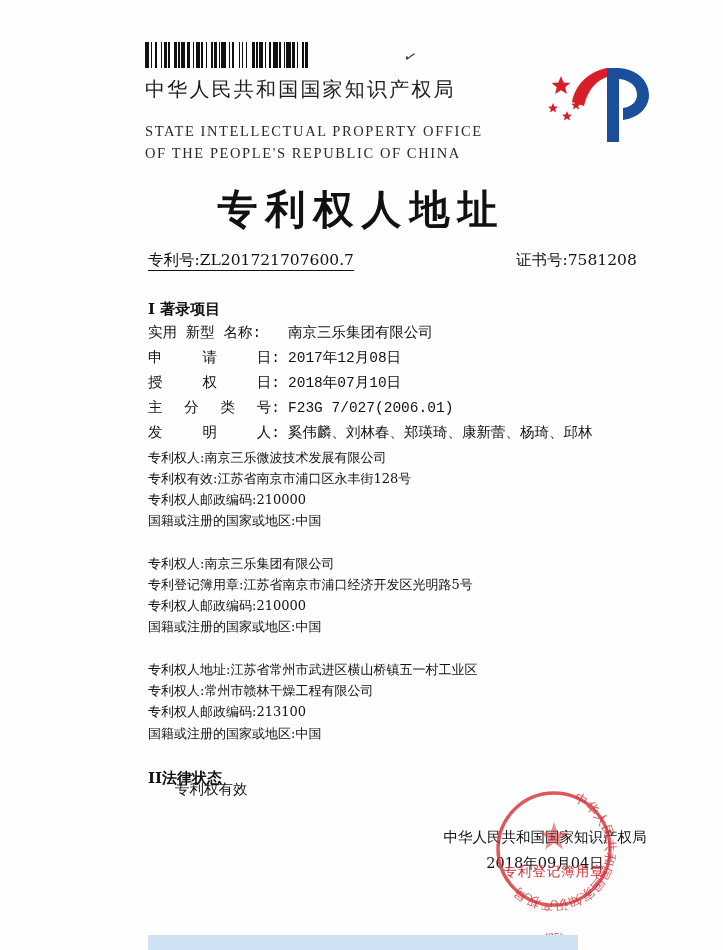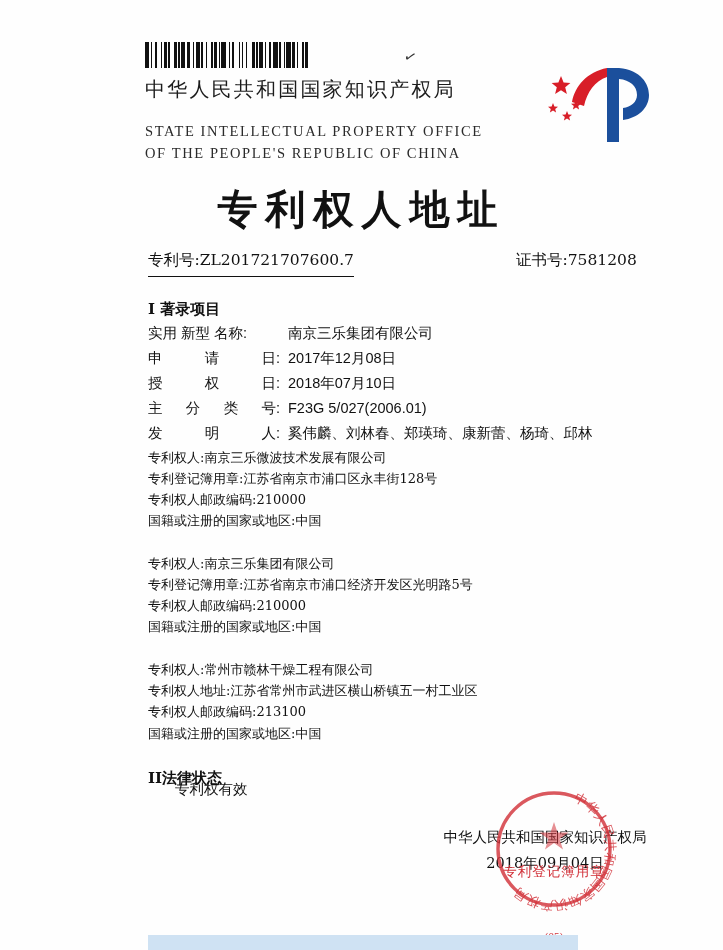--- a/index.html
+++ b/index.html
@@ -100,21 +100,21 @@
   .patno {
     position: absolute;
     left: 148px;
     top: 250px;
     font-size: 15.5px;
     font-family: "DejaVu Serif", "Liberation Serif", serif;
     color: #111;
   }
   .patno .ul {
     border-bottom: 1px solid #111;
-    padding-bottom: 7px;
+    padding-bottom: 1px;
   }
   .certno {
     position: absolute;
     left: 516px;
     top: 250px;
     font-size: 15.5px;
     font-family: "DejaVu Serif", "Liberation Serif", serif;
     color: #111;
   }
 
@@ -129,21 +129,21 @@
   }
   #sec1 { top: 300px; }
   #sec2 { top: 755px; margin-top: 14px; }
 
   
   .bib {
     position: absolute;
     left: 148px;
     top: 326px;
     font-size: 14.5px;
-    font-family: Liberation Sans, sans-serif;
+    font-family: Liberation Mono, monospace;
     color: #111;
   }
   .bib .row {
     display: flex;
     margin-bottom: 9px;
     line-height: 1.1;
   }
   .bib .lbl {
     width: 140px;
     flex: 0 0 140px;
@@ -375,48 +375,48 @@
         </div>
         <div class="val">2018年07月10日</div>
       </div>
       <div class="row">
         <div class="lbl spread">
           <span>主</span>
           <span>分</span>
           <span>类</span>
           <span>号:</span>
         </div>
-        <div class="val">F23G 5/027(2006.01)</div>
+        <div class="val">F23G 7/027(2006.01)</div>
       </div>
       <div class="row">
         <div class="lbl spread">
           <span>发</span>
           <span>明</span>
           <span>人:</span>
         </div>
         <div class="val">奚伟麟、刘林春、郑瑛琦、康新蕾、杨琦、邱林</div>
       </div>
     </div>
 
   <div class="holders" id="holders">
       <div class="holder">
         <div>专利权人:南京三乐微波技术发展有限公司</div>
-        <div>专利登记簿用章:江苏省南京市浦口区永丰街128号</div>
+        <div>专利权有效:江苏省南京市浦口区永丰街128号</div>
         <div>专利权人邮政编码:210000</div>
         <div>国籍或注册的国家或地区:中国</div>
       </div>
       <div class="holder">
         <div>专利权人:南京三乐集团有限公司</div>
         <div>专利登记簿用章:江苏省南京市浦口经济开发区光明路5号</div>
         <div>专利权人邮政编码:210000</div>
         <div>国籍或注册的国家或地区:中国</div>
       </div>
       <div class="holder">
+        <div>专利权人地址:江苏省常州市武进区横山桥镇五一村工业区</div>
         <div>专利权人:常州市赣林干燥工程有限公司</div>
-        <div>专利权人地址:江苏省常州市武进区横山桥镇五一村工业区</div>
         <div>专利权人邮政编码:213100</div>
         <div>国籍或注册的国家或地区:中国</div>
       </div>
     </div>
 
   <div class="sec-head" id="sec2">II法律状态</div>
   <div class="legal">专利权有效</div>
 
   <div class="sig">
     <div>中华人民共和国国家知识产权局</div>

